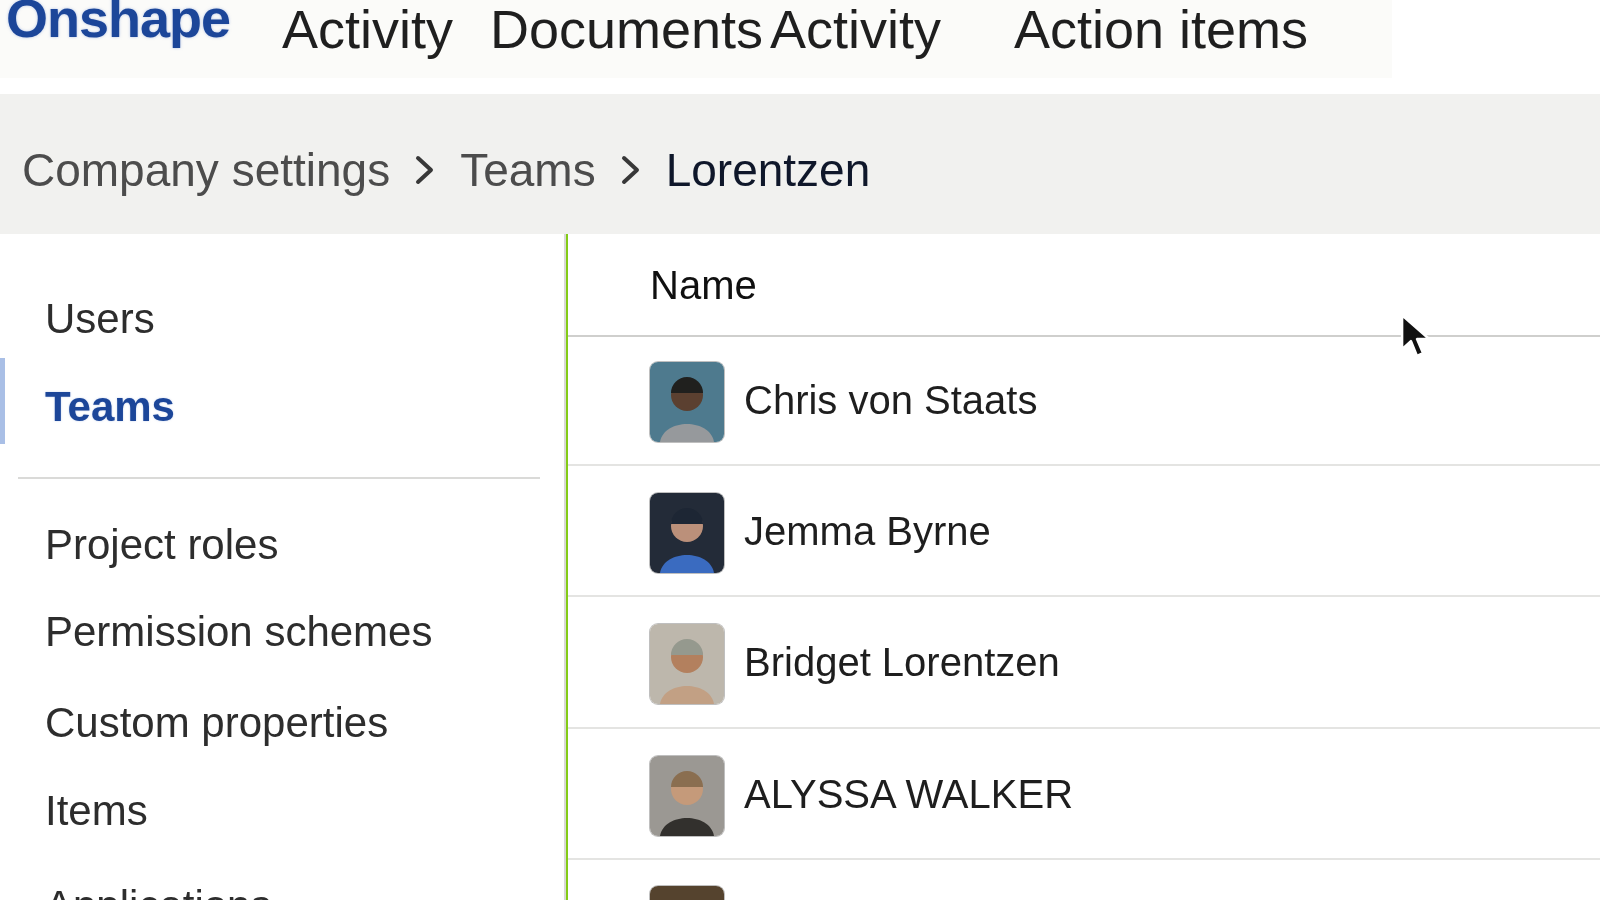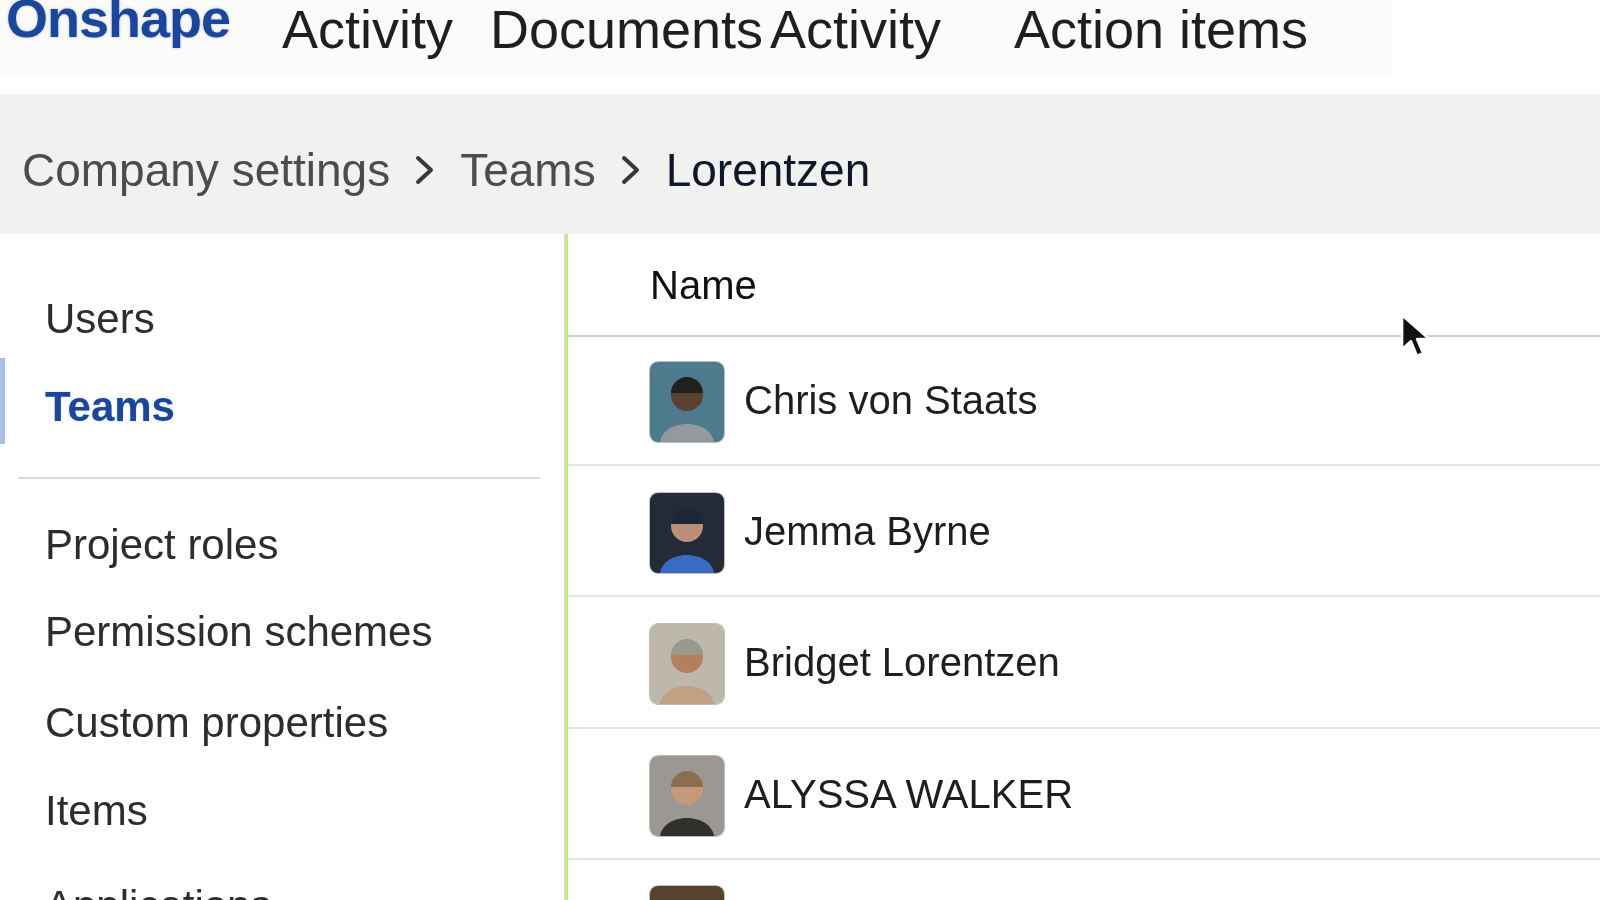--- a/index.html
+++ b/index.html
@@ -42,21 +42,21 @@
     position:absolute;top:94px;left:0;width:1600px;height:154px;
     background:#f1f1ef;border-bottom:2px solid #c9c9c7;
     display:flex;align-items:center;padding-left:22px;
   }
   .crumb{font-size:46px;color:var(--crumb-text);cursor:pointer;white-space:nowrap;}
   .crumb.current{color:#0f172a;cursor:default;}
   .crumb-sep{margin:0 24px;display:flex;align-items:center;}
   
   .content{
     position:absolute;top:234px;left:0;width:1412px;height:666px;
-    background:#bef264;
+    background:#84cc16;
   }
   .sidebar{
     position:absolute;left:0;top:0;width:566px;height:666px;
     border-right:2px solid #d8d8d6;background:#ffffff;
   }
   .side-item{
     position:absolute;left:45px;transform:translateY(-50%);
     font-size:42px;color:var(--side-text);cursor:pointer;white-space:nowrap;
   }
   .side-item.selected{

